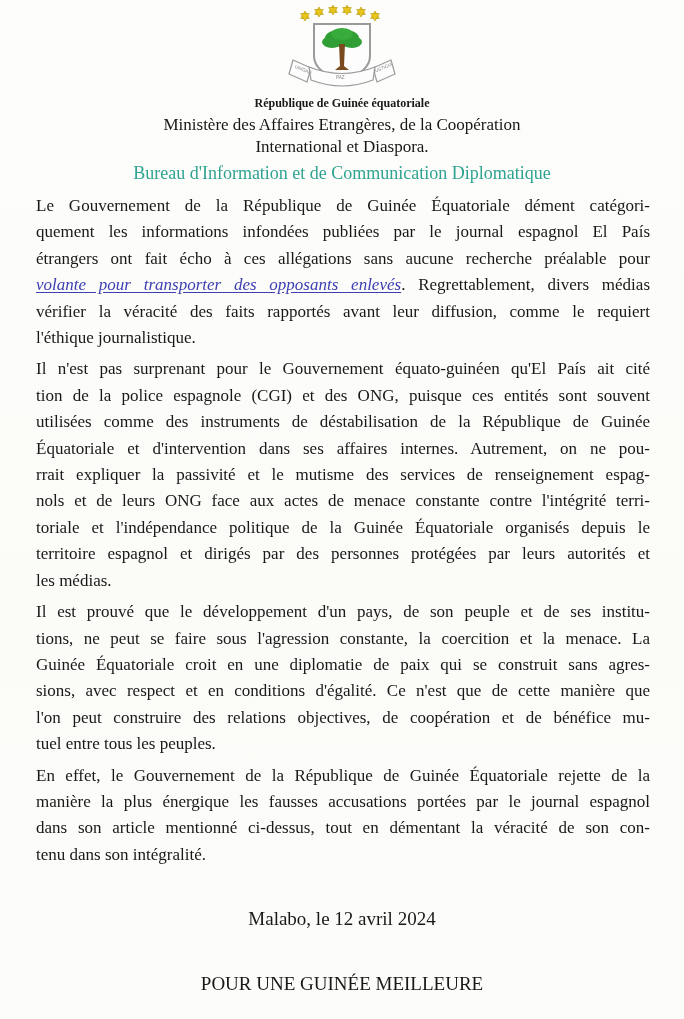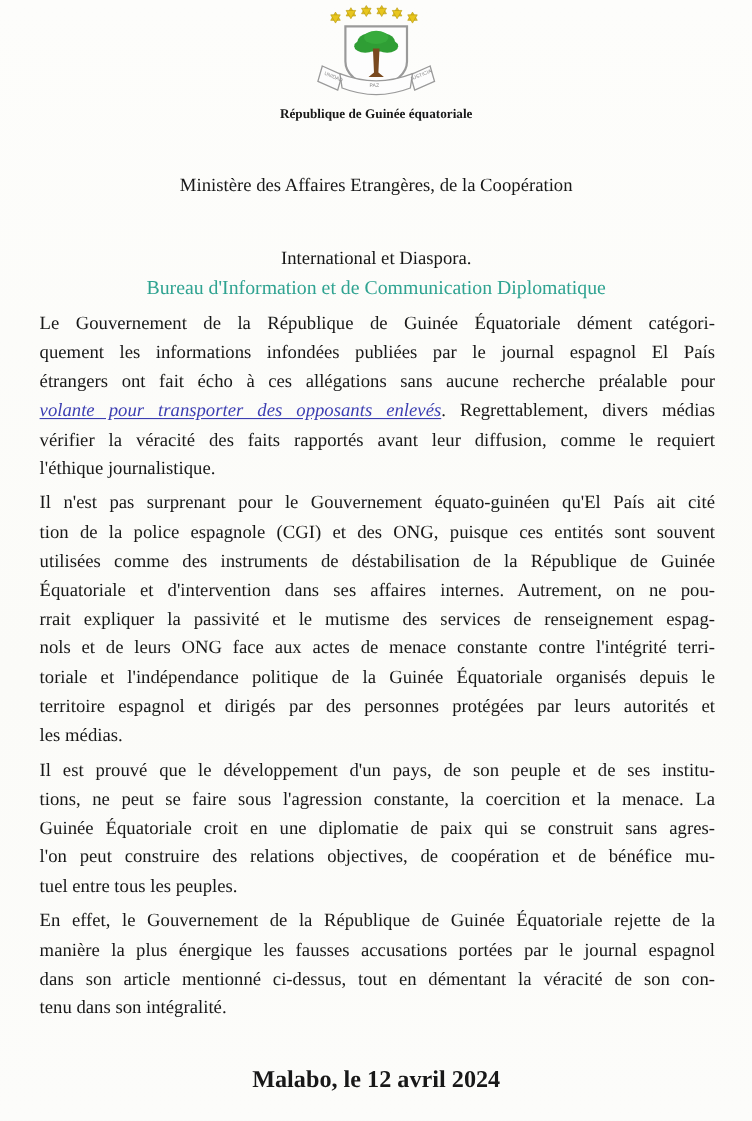--- a/index.html
+++ b/index.html
@@ -16,21 +16,21 @@
     position: relative;
     box-sizing: border-box;
     padding-top: 4px;
     overflow: hidden;
   }
   .emblem-wrap { text-align: center; height: 86px; }
   .header { text-align: center; }
   .hdr-republic {
     font-weight: bold; font-size: 12px; line-height: 22px; margin-top: 2px;
   }
-  .hdr-ministry { font-size: 17px; line-height: 22px; margin-top: 44px; }
+  .hdr-ministry { font-size: 17px; line-height: 22px; }
   .hdr-bureau {
     font-size: 18px; line-height: 22px; margin-top: 4px;
     color: #2fa391;
     text-align: center;
   }
   .doc-title {
     text-align: center; margin-top: 11px;
   }
   .doc-title span {
     font-weight: bold; font-size: 18px;
@@ -52,21 +52,21 @@
     white-space: normal;
   }
   .pline-last { text-align-last: left; }
   .article-link {
     color: #3c3eb2;
     font-style: italic;
     text-decoration: underline;
     text-underline-offset: 2px;
   }
   .footer { text-align: center; margin-top: 3px; }
-  .footer div { font-weight: bold; font-size: 22px; line-height: 28px; margin-top: 37px; }
+  .footer div { font-weight: normal; font-size: 19px; line-height: 28px; margin-top: 37px; }
   .banner-text { font-size: 4.6px; fill: #8a8a8a; font-family: "Liberation Sans", sans-serif; }
 </style>
 </head>
 <body>
 
 <div class="page">
 
   <div class="emblem-wrap">
     <svg width="118" height="86" viewBox="0 0 118 86">
       <defs>
@@ -126,20 +126,21 @@
         <div class="pline"><span>rrait expliquer la passivité et le mutisme des services de renseignement espag-</span></div>
         <div class="pline"><span>nols et de leurs ONG face aux actes de menace constante contre l'intégrité terri-</span></div>
         <div class="pline"><span>toriale et l'indépendance politique de la Guinée Équatoriale organisés depuis le</span></div>
         <div class="pline"><span>territoire espagnol et dirigés par des personnes protégées par leurs autorités et</span></div>
         <div class="pline pline-last"><span>les médias.</span></div>
       </div>
       <div class="para">
         <div class="pline"><span>Il est prouvé que le développement d'un pays, de son peuple et de ses institu-</span></div>
         <div class="pline"><span>tions, ne peut se faire sous l'agression constante, la coercition et la menace. La</span></div>
         <div class="pline"><span>Guinée Équatoriale croit en une diplomatie de paix qui se construit sans agres-</span></div>
+        <div class="pline"><span>sions, avec respect et en conditions d'égalité. Ce n'est que de cette manière que</span></div>
         <div class="pline"><span>l'on peut construire des relations objectives, de coopération et de bénéfice mu-</span></div>
         <div class="pline pline-last"><span>tuel entre tous les peuples.</span></div>
       </div>
       <div class="para">
         <div class="pline"><span>En effet, le Gouvernement de la République de Guinée Équatoriale rejette de la</span></div>
         <div class="pline"><span>manière la plus énergique les fausses accusations portées par le journal espagnol</span></div>
         <div class="pline"><span>dans son article mentionné ci-dessus, tout en démentant la véracité de son con-</span></div>
         <div class="pline pline-last"><span>tenu dans son intégralité.</span></div>
       </div>
     </div>

